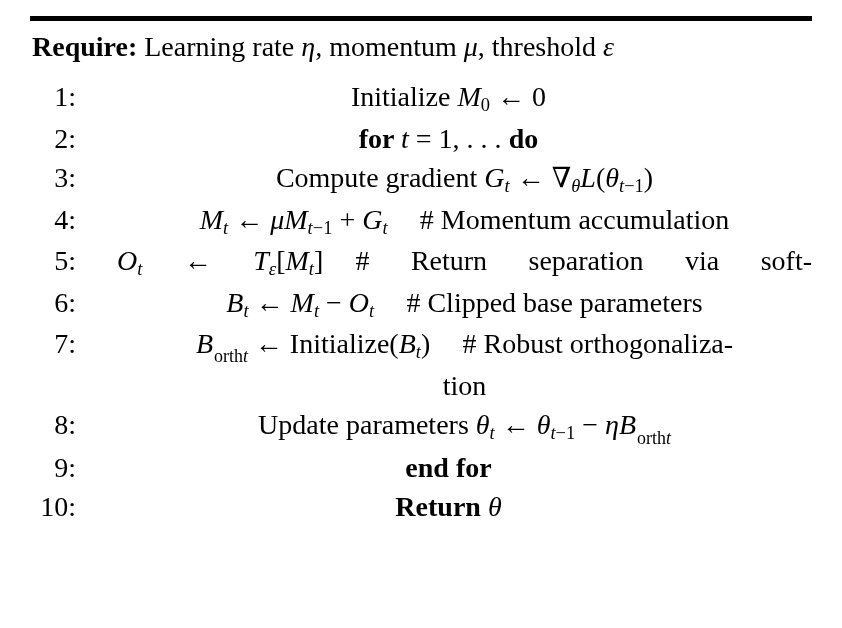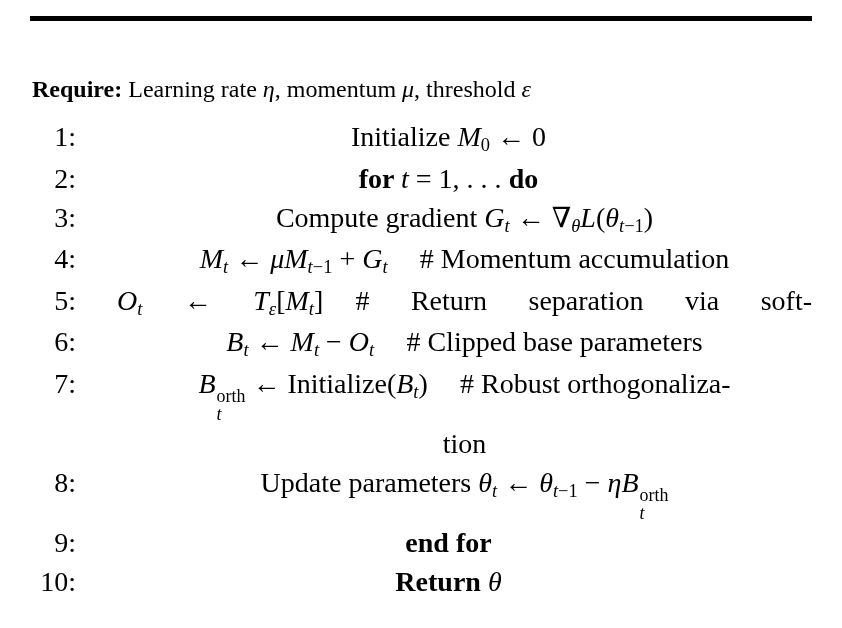--- a/index.html
+++ b/index.html
@@ -25,24 +25,23 @@
     margin: 0;
     height: 0;
   }
   .rule.mid { border-top-width: 2px; }
   .hdr {
     font-size: 28px;
     line-height: 1.25;
     padding: 7px 2px 9px 2px;
   }
   .req {
-    font-size: 24px;
+    font-size: 28px;
     line-height: 1.3;
     padding: 8px 2px 4px 2px;
-    margin-top: 45px;
   }
   .rows {
     font-size: 28px;
     margin-top: 8px;
   }
   .row {
     display: flex;
     line-height: 1.40;
   }
   .no {
@@ -59,21 +58,21 @@
   .bf { font-weight: 700; }
   .mi { font-style: italic; }
   .cal { font-style: italic; }
   .sub {
     font-size: 66%;
     vertical-align: -0.25em;
   }
   .cm { margin-left: 1.15em; }
   .stack {
     display: inline-flex;
-    flex-direction: column;
+    flex-direction: row;
     align-items: flex-start;
     font-size: 64%;
     line-height: 1.0;
     vertical-align: -0.52em;
     margin-left: 1px;
   }
   .stk-sup { display: block; }
   .stk-sub { display: block; font-style: italic; }
 </style>
 </head>

